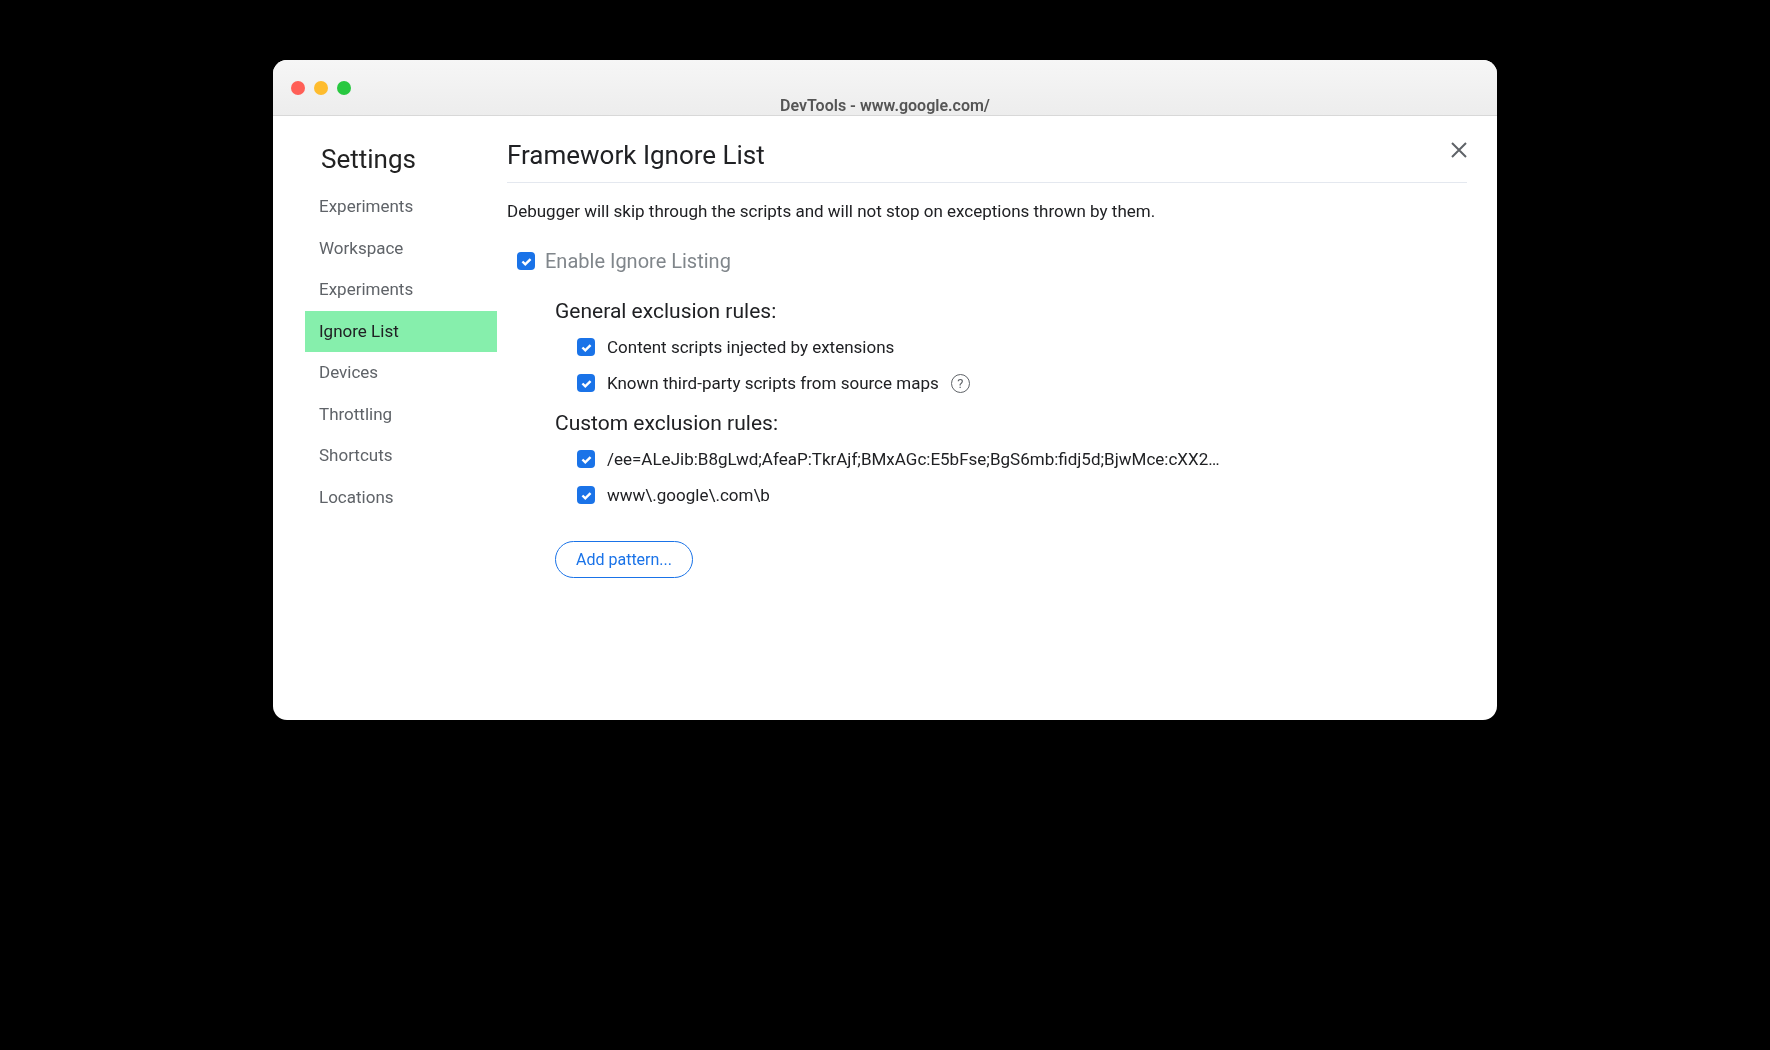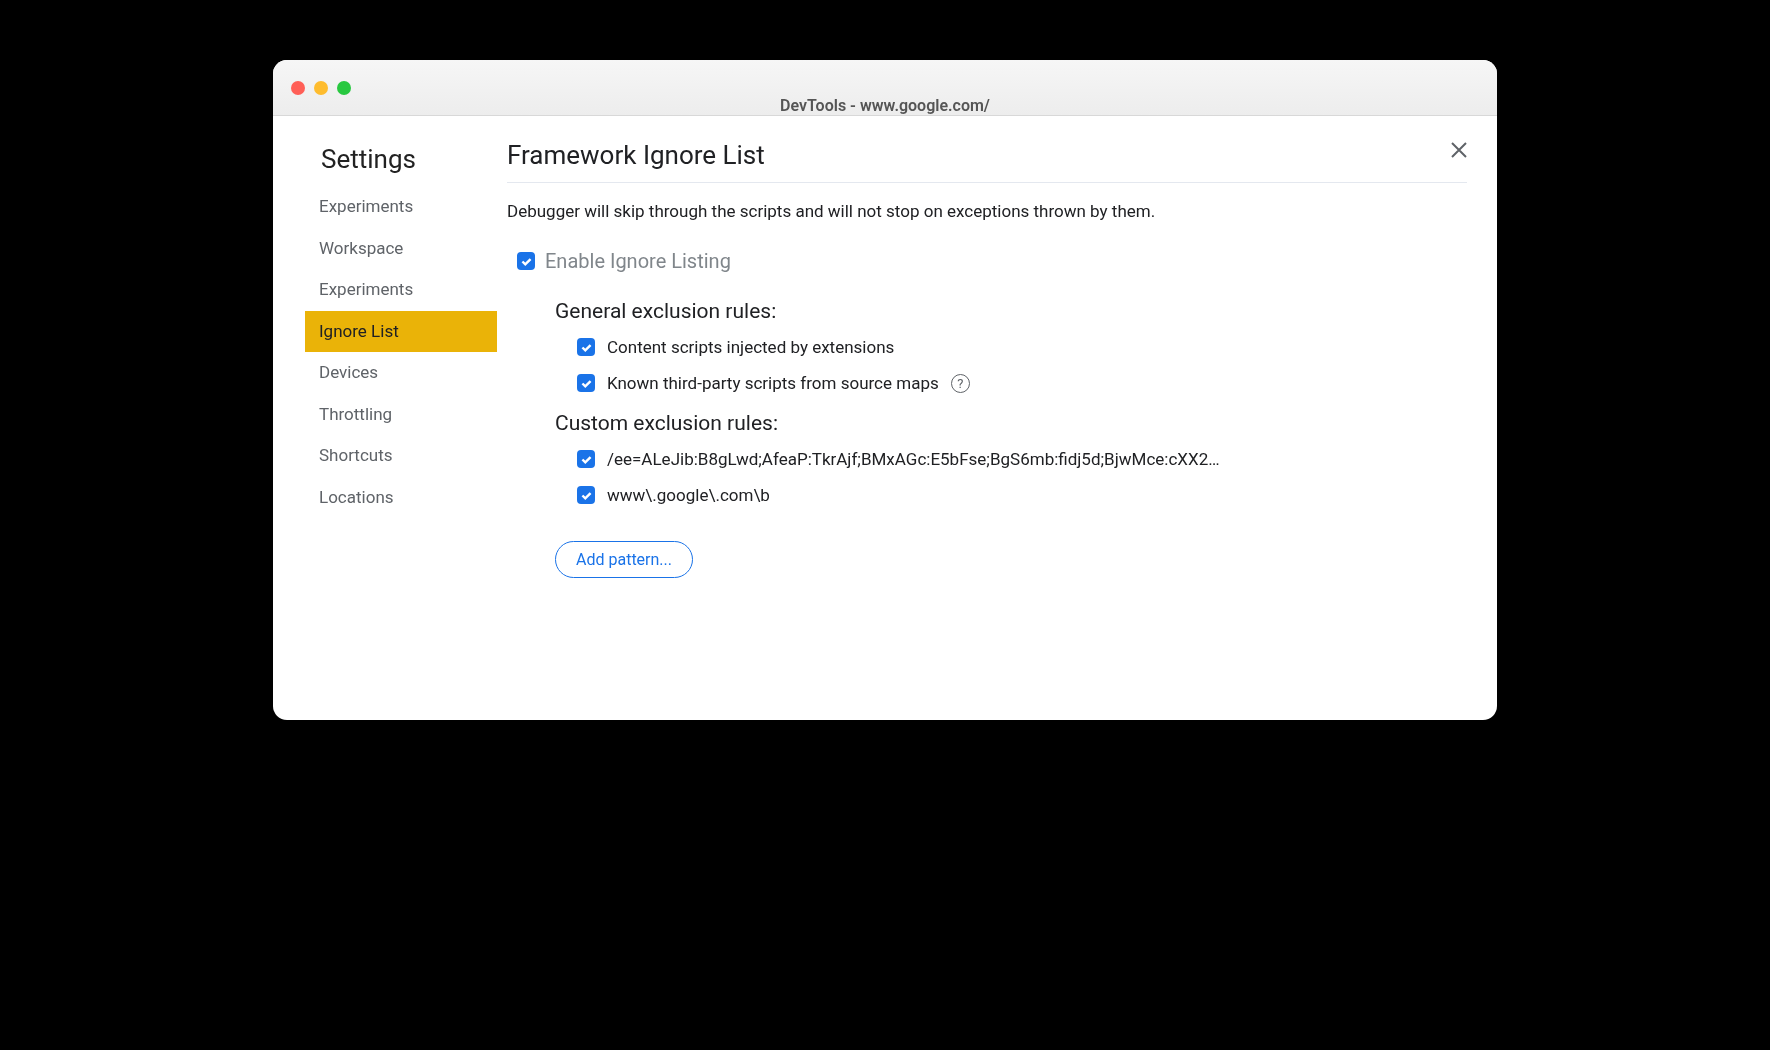--- a/index.html
+++ b/index.html
@@ -72,21 +72,21 @@
       padding: 4px 16px 12px 16px;
     }
     .sidebar-item {
       padding: 8px 14px;
       font-size: 17px;
       color: #5f6368;
       cursor: pointer;
       line-height: 1.5;
     }
     .sidebar-item.selected {
-      background: #eab308;
+      background: #86efac;
       color: #202124;
     }
     .main {
       flex: 1;
       padding: 24px 30px 20px 10px;
       position: relative;
     }
     .close-btn {
       position: absolute;
       top: 22px;

